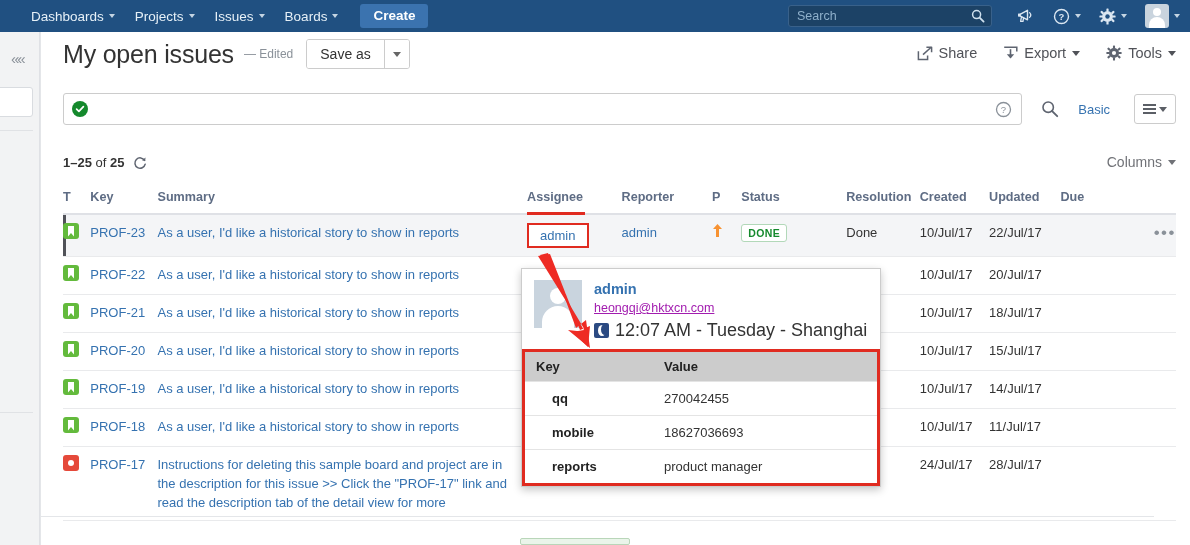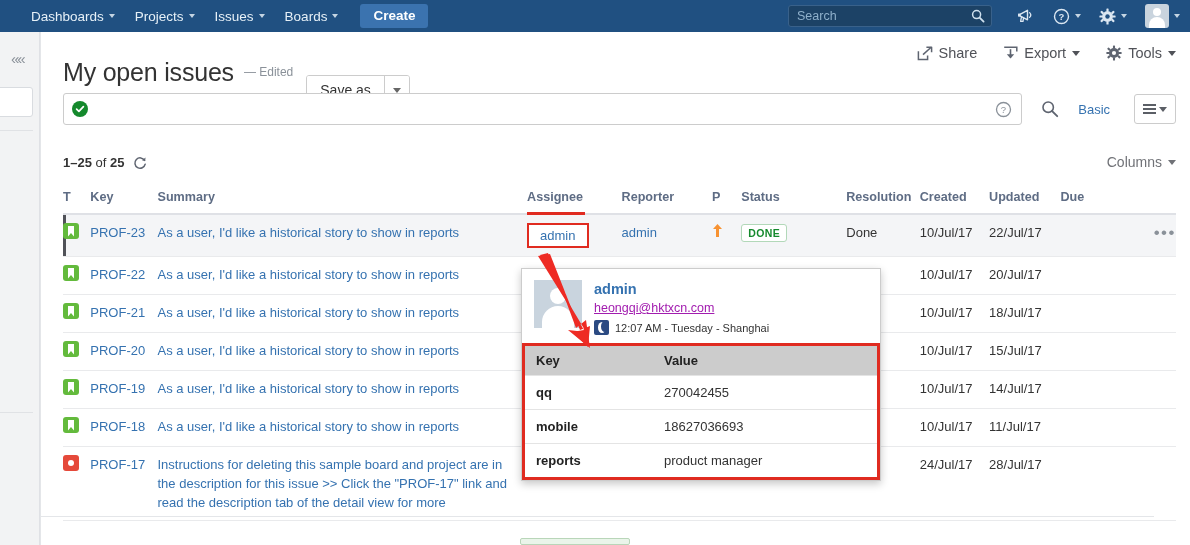--- a/index.html
+++ b/index.html
@@ -70,21 +70,21 @@
   .rail-edge { position:absolute; left:40px; top:0; width:1px; height:513px; background:#e4e6e9; }
 
   
   .main { position:absolute; left:41px; top:15px; width:1149px; height:513px; background:#fff; }
 
   .title-row { position:absolute; left:22px; top:24px; display:flex; align-items:center; }
   .page-title { font-size:25px; color:#333; font-weight:normal; letter-spacing:-0.2px; }
   .edited-tag { font-size:12px; color:#8a9199; margin-left:10px; }
   .saveas {
     margin-left:13px; display:flex; align-items:stretch;
-    border:1px solid #ccc; border-radius:3px; overflow:hidden; background:#fff;margin-top:36px;
+    border:1px solid #ccc; border-radius:3px; overflow:hidden; background:#fff;
   }
   .saveas-main { font-size:14px; color:#333; padding:6px 13px; cursor:pointer; background:#fff; }
   .saveas-arrow {
     width:25px; display:flex; align-items:center; justify-content:center;
     border-left:1px solid #ccc; cursor:pointer; background:#fff;
   }
   .tri-dn { width:0;height:0;border-left:4px solid transparent;border-right:4px solid transparent;border-top:5px solid #666; }
 
   .tools-row { position:absolute; right:14px; top:30px; display:flex; align-items:center; }
   .tool-btn { display:flex; align-items:center; font-size:14.5px; color:#505258; margin-left:26px; cursor:pointer; }
@@ -177,37 +177,37 @@
     position:absolute; left:521px; top:268px; width:360px; background:#fff;
     border:1px solid #ccc; box-shadow:0 3px 8px rgba(0,0,0,.22); z-index:30;
   }
   .pop-head { display:flex; padding:11px 12px 8px 12px; }
   .pop-av { width:48px; height:48px; background:#c9d4de; position:relative; overflow:hidden; flex:none; }
   .pop-av .h { position:absolute; left:16px; top:8px; width:16px; height:16px; background:#fff; border-radius:50%; }
   .pop-av .b { position:absolute; left:8px; top:26px; width:32px; height:22px; background:#fff; border-radius:16px 16px 0 0; }
   .pop-info { margin-left:12px; padding-top:1px; }
   .pop-name { font-size:14.5px; font-weight:bold; color:#3572b0; cursor:pointer; }
   .pop-mail { font-size:12.5px; color:#a21caf; text-decoration:underline; margin-top:4px; cursor:pointer; display:block; }
-  .pop-time { font-size:11px; color:#333; margin-top:5px; display:flex; align-items:center;justify-content:space-between; }
+  .pop-time { font-size:18px; color:#333; margin-top:5px; display:flex; align-items:center;justify-content:space-between; }
   .moon-ico { width:15px; height:15px; background:#2b4a82; border-radius:2px; margin-right:6px;
     position:relative; flex:none; }
   .moon-ico::after { content:""; position:absolute; left:3.5px; top:2px; width:8px; height:11px;
     background:#fff; border-radius:50%; }
   .moon-ico::before { content:""; position:absolute; left:7px; top:1px; width:8px; height:11px;
     background:#2b4a82; border-radius:50%; z-index:2; }
 
   .kvtable { width:100%; border-collapse:collapse; border-top:3px solid #e02b20;
     border-bottom:3px solid #e02b20; }
   .kvtable th {
     background:#ccc; font-size:13px; color:#222; font-weight:bold; text-align:left;
     padding:7px 0 7px 14px;
   }
   .kvtable th.v, .kvtable td.v { padding-left:0; }
   .kvtable td {
-    font-size:13px; color:#333; padding:9px 0 9px 14px; border-top:1px solid #e4e4e4;margin-top:36px;
+    font-size:13px; color:#333; padding:9px 0 9px 30px; border-top:1px solid #e4e4e4;margin-top:36px;
   }
   .kvtable td.k { font-weight:bold; color:#222; width:142px; }
   .kv-redl { position:absolute; left:0; top:0; width:3px; height:100%; background:#e02b20; }
   .kv-redr { position:absolute; right:0; top:0; width:3px; height:100%; background:#e02b20; }
   .kv-wrap { position:relative; }
 
   .pop-foot { display:flex; border-top:1px solid #ddd; background:#f7f7f7; }
   .pop-foot-btn {
     flex:1; text-align:center; font-size:13px; color:#333; padding:7px 0;
     border-right:1px solid #ddd; cursor:pointer;

